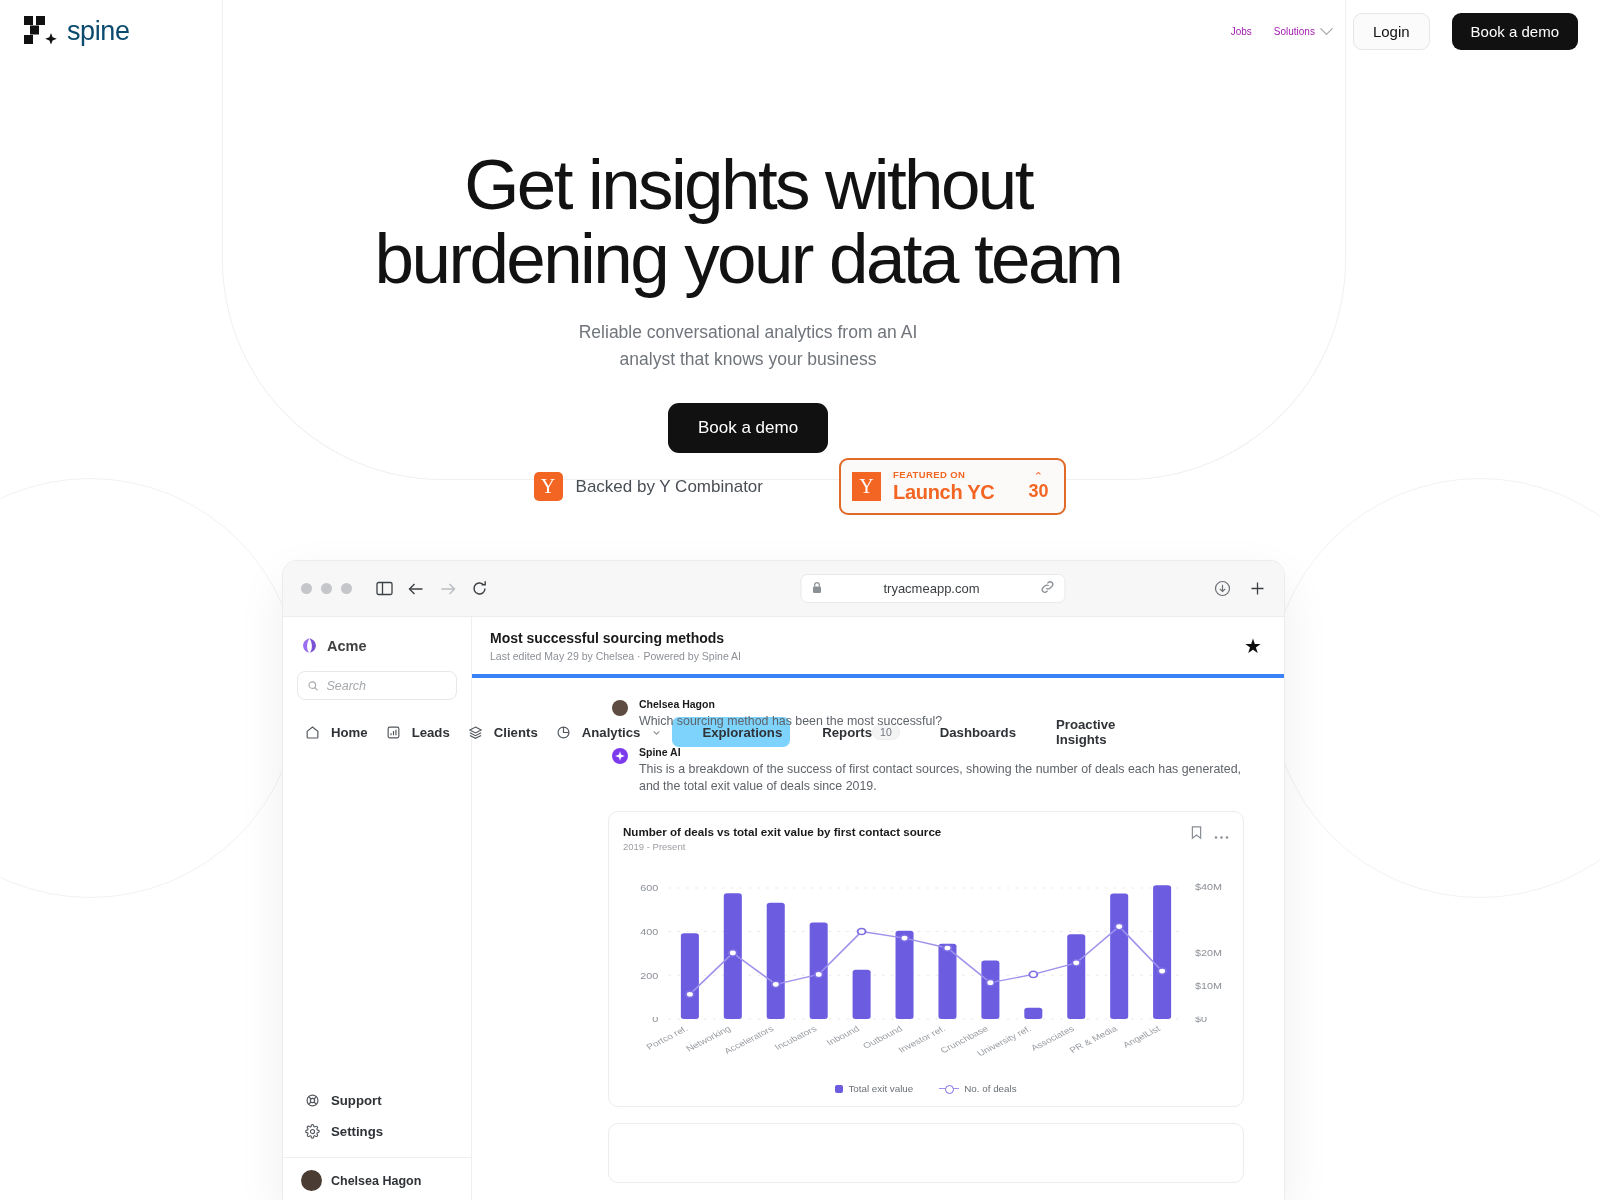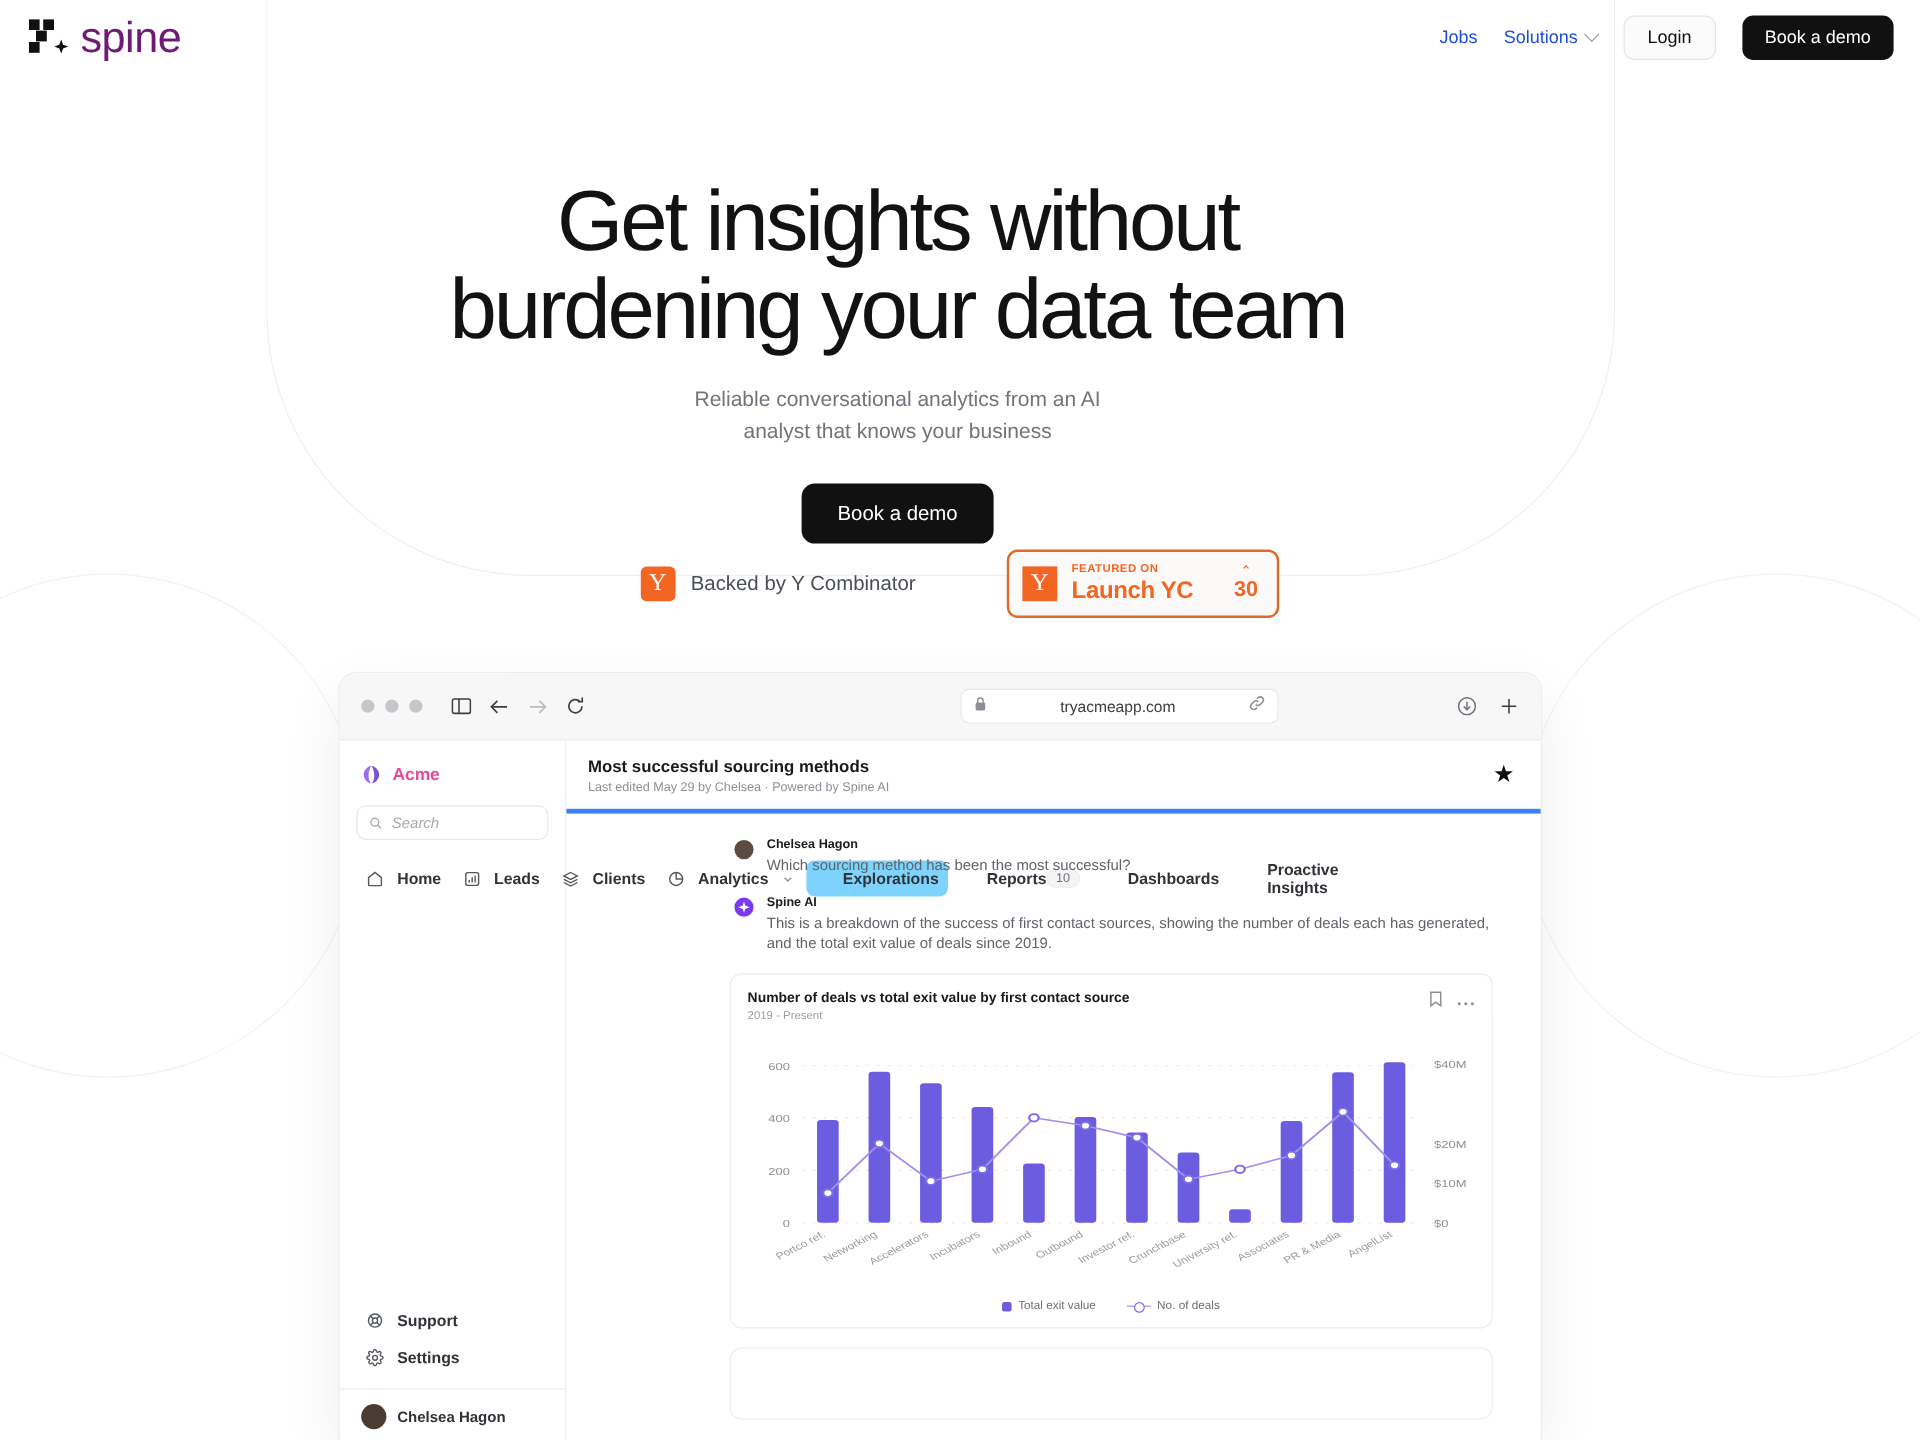--- a/index.html
+++ b/index.html
@@ -30,23 +30,23 @@
     pointer-events: none;
   }
 
   
   .header {
     position: absolute; left: 0; top: 0; width: 1600px; height: 62px;
     display: flex; align-items: center; z-index: 10;
   }
   .brand { display: flex; align-items: center; gap: 9px; margin-left: 24px; }
   .brand-mark { width: 34px; height: 30px; }
-  .brand-name { font-size: 36px; letter-spacing: -0.4px; color: #701a75; font-weight: 400; }
+  .brand-name { font-size: 27px; letter-spacing: -0.4px; color: #0c4a6e; font-weight: 400; }
   .nav { margin-left: auto; display: flex; align-items: center; gap: 22px; margin-right: 22px; }
-  .nav-link { font-size: 15px; color: #1d4ed8; cursor: pointer; }
+  .nav-link { font-size: 10px; color: #a21caf; cursor: pointer; }
   .nav-dd { display: flex; align-items: center; gap: 7px; cursor: pointer; }
   .chev { width: 9px; height: 9px; border-right: 1.4px solid #9aa0a6; border-bottom: 1.4px solid #9aa0a6;
           transform: rotate(45deg) translate(-2px,-2px); }
   .btn-login {
     font-size: 15px; color: #111; background: #fbfbfb; border: 1px solid #e6e6e6;
     border-radius: 9px; padding: 9px 19px; cursor: pointer;
   }
   .btn-demo-sm {
     font-size: 15px; color: #fff; background: #111; border-radius: 9px;
     padding: 10px 19px; cursor: pointer;
@@ -117,21 +117,21 @@
   .chrome-right { margin-left: auto; display: flex; align-items: center; gap: 18px; }
 
   .app { display: flex; height: 584px; }
 
   
   .sidebar {
     width: 189px; border-right: 1px solid #efefef; padding: 16px 14px 0 14px;
     display: flex; flex-direction: column;
   }
   .ws { display: flex; align-items: center; gap: 9px; padding: 4px 4px 0 4px; }
-  .ws-name { font-size: 14.5px; font-weight: bold; color: #ec4899; }
+  .ws-name { font-size: 14.5px; font-weight: bold; color: #404040; }
   .search {
     margin-top: 17px; height: 29px; border: 1px solid #e8e8e8; border-radius: 8px;
     display: flex; align-items: center; gap: 8px; padding: 0 10px; cursor: text;
   }
   .search input {
     border: none; outline: none; font-size: 12.5px; color: #3a3a3a; width: 100%;
     font-family: "Liberation Sans", sans-serif; background: transparent; font-style: italic;
   }
   .search input::placeholder { color: #a6a9ad; }
   .nav-list { margin-top: 17px; display: flex; flex-direction: row; gap: 2px; }

